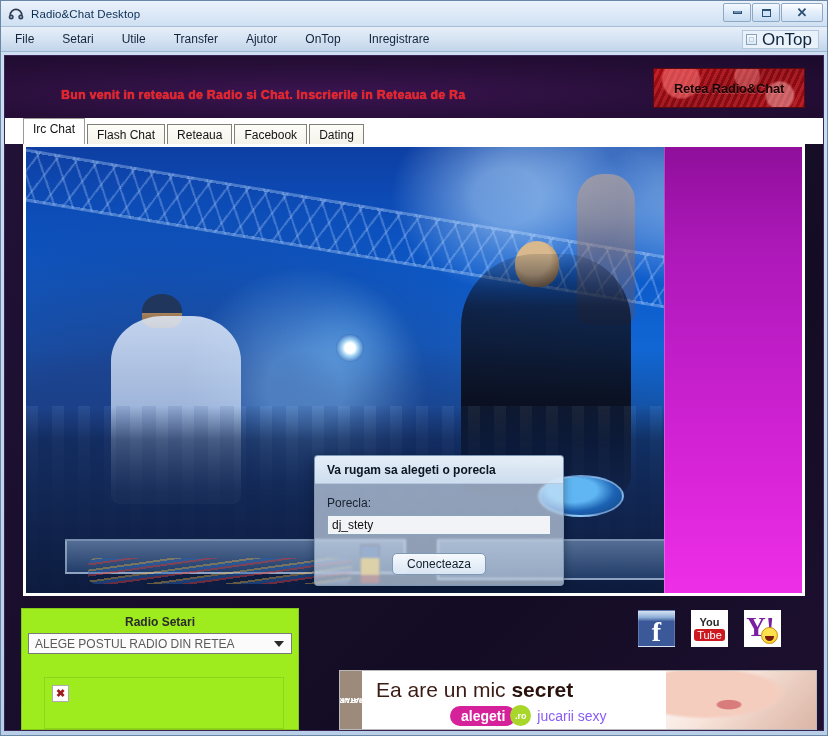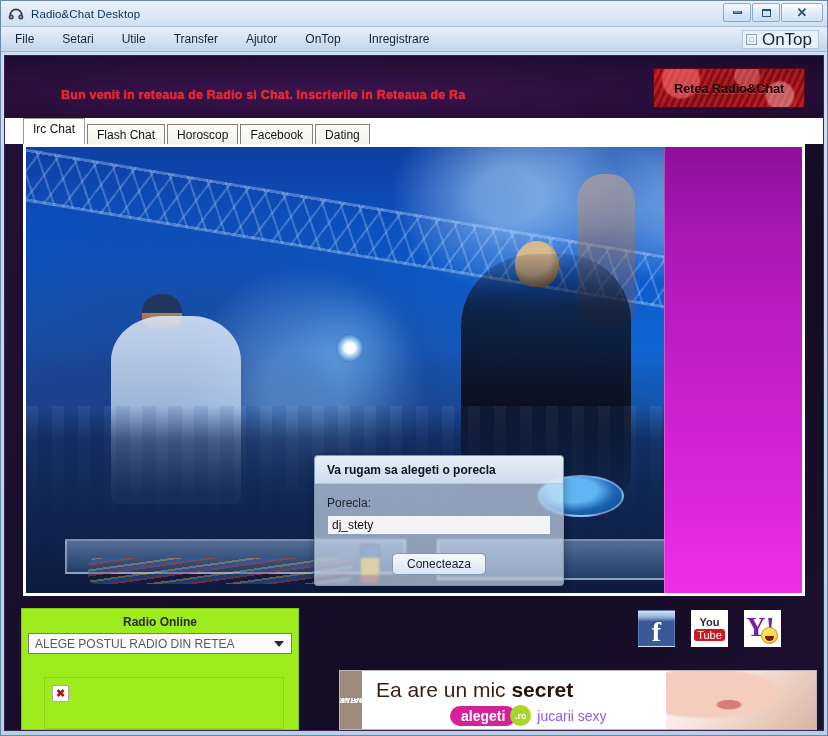--- a/index.html
+++ b/index.html
@@ -531,21 +531,21 @@
       <div class="marquee">Bun venit in reteaua de Radio si Chat. Inscrierile in Reteaua de Ra</div>
       <div class="logo">
         <span class="logo-text">Retea Radio&amp;Chat</span>
       </div>
     </div>
 
     <div class="tabstrip-wrap">
       <div class="tabstrip">
         <div class="tab active">Irc Chat</div>
         <div class="tab">Flash Chat</div>
-        <div class="tab">Horoscop</div>
+        <div class="tab">Reteaua</div>
         <div class="tab">Facebook</div>
         <div class="tab">Dating</div>
       </div>
     </div>
 
     <div class="stage">
       <div class="photo">
         <div class="truss"></div>
         <div class="spot"></div>
         <div class="dancer"></div>
@@ -573,21 +573,21 @@
           <div class="dlg-actions">
             <button class="dlg-btn">Conecteaza</button>
           </div>
         </div>
       </div>
     </div>
 
     <div class="bottom">
 
       <div class="radio-panel">
-        <div class="radio-title">Radio Online</div>
+        <div class="radio-title">Radio Setari</div>
         <div class="radio-select">
           <span class="radio-select-text">ALEGE POSTUL RADIO DIN RETEA</span>
           <span class="radio-arrow"></span>
         </div>
         <div class="radio-box">
           <span class="broken-img">✖</span>
         </div>
       </div>
 
       <div class="social-row">

